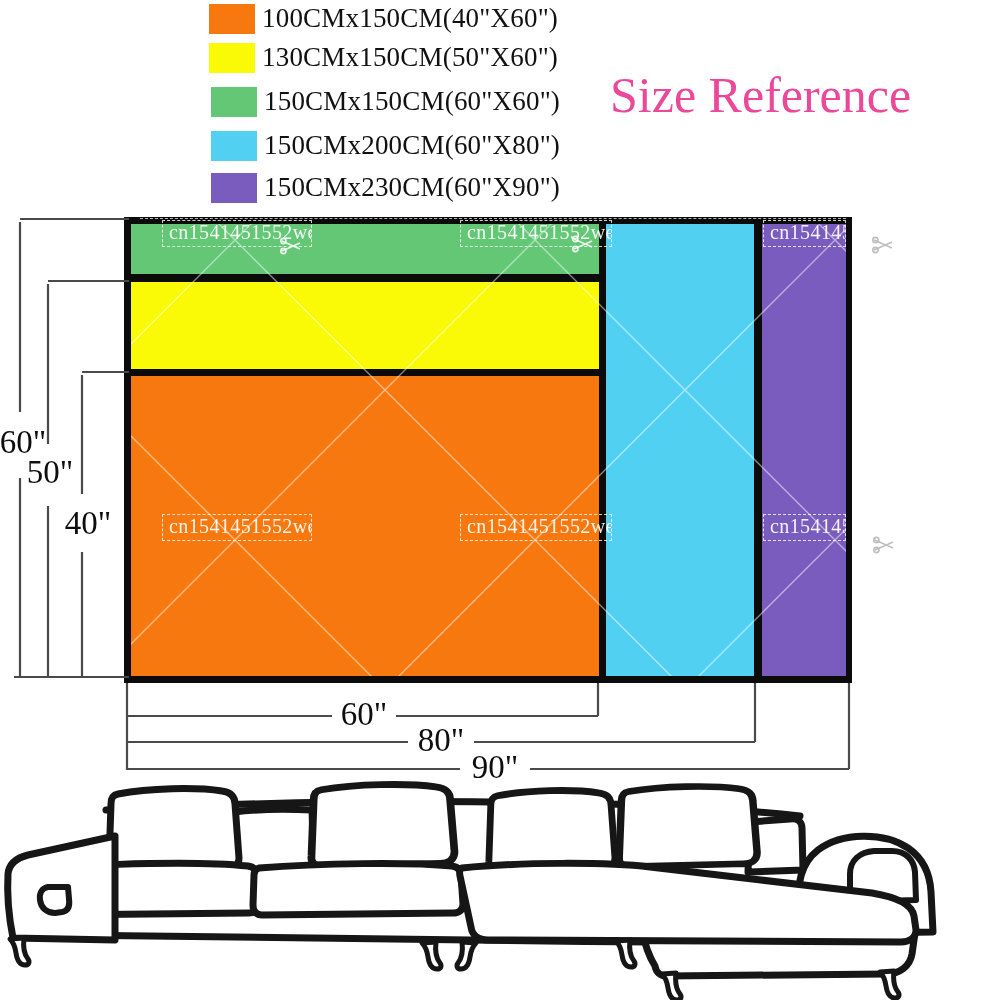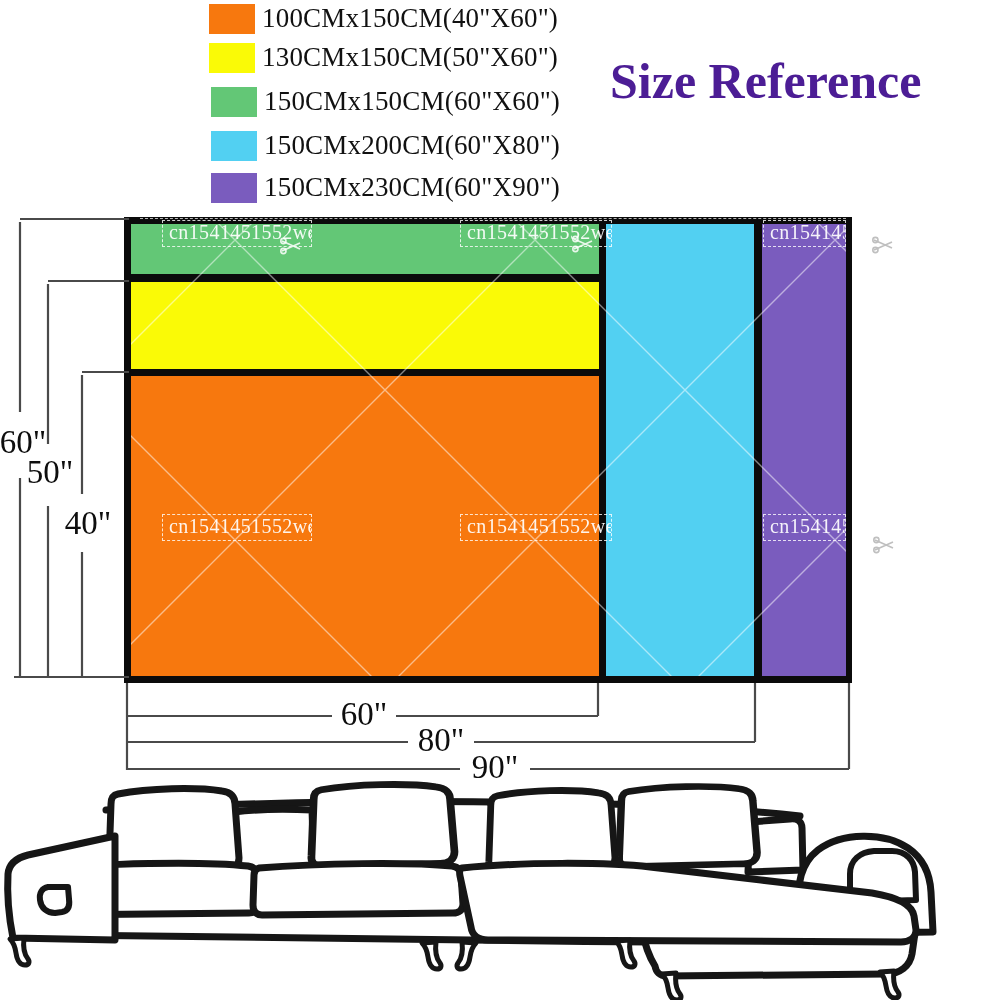--- a/index.html
+++ b/index.html
@@ -7,22 +7,22 @@
     position:relative;width:1000px;height:1000px;background:#ffffff;overflow:hidden;
     font-family:"Liberation Serif","DejaVu Serif",serif;color:#111;
   }
   
   .legend{position:absolute;left:0;top:0;}
   .leg-row{position:absolute;display:flex;align-items:center;}
   .swatch{width:46px;height:30px;flex:0 0 46px;}
   .leg-label{font-size:27px;font-weight:500;margin-left:7px;white-space:nowrap;letter-spacing:.2px;}
   
   .title{
-    position:absolute;left:610px;top:52px;margin:0;
-    font-size:50px;font-weight:700;color:#4c1d95;letter-spacing:0px;white-space:nowrap;
+    position:absolute;left:610px;top:66px;margin:0;
+    font-size:50px;font-weight:400;color:#ec4899;letter-spacing:0px;white-space:nowrap;
   }
   
   .diag-border{position:absolute;left:124px;top:217px;width:728px;height:466px;background:#0b0b0b;}
   .region{position:absolute;}
   .r-green {left:131px;top:224px;width:468px;height:50px;}
   .r-yellow{left:131px;top:282px;width:468px;height:87px;}
   .r-orange{left:131px;top:376px;width:468px;height:300px;}
   .r-cyan  {left:606px;top:224px;width:148px;height:452px;}
   .r-purple{left:762px;top:224px;width:84px;height:452px;}
   

